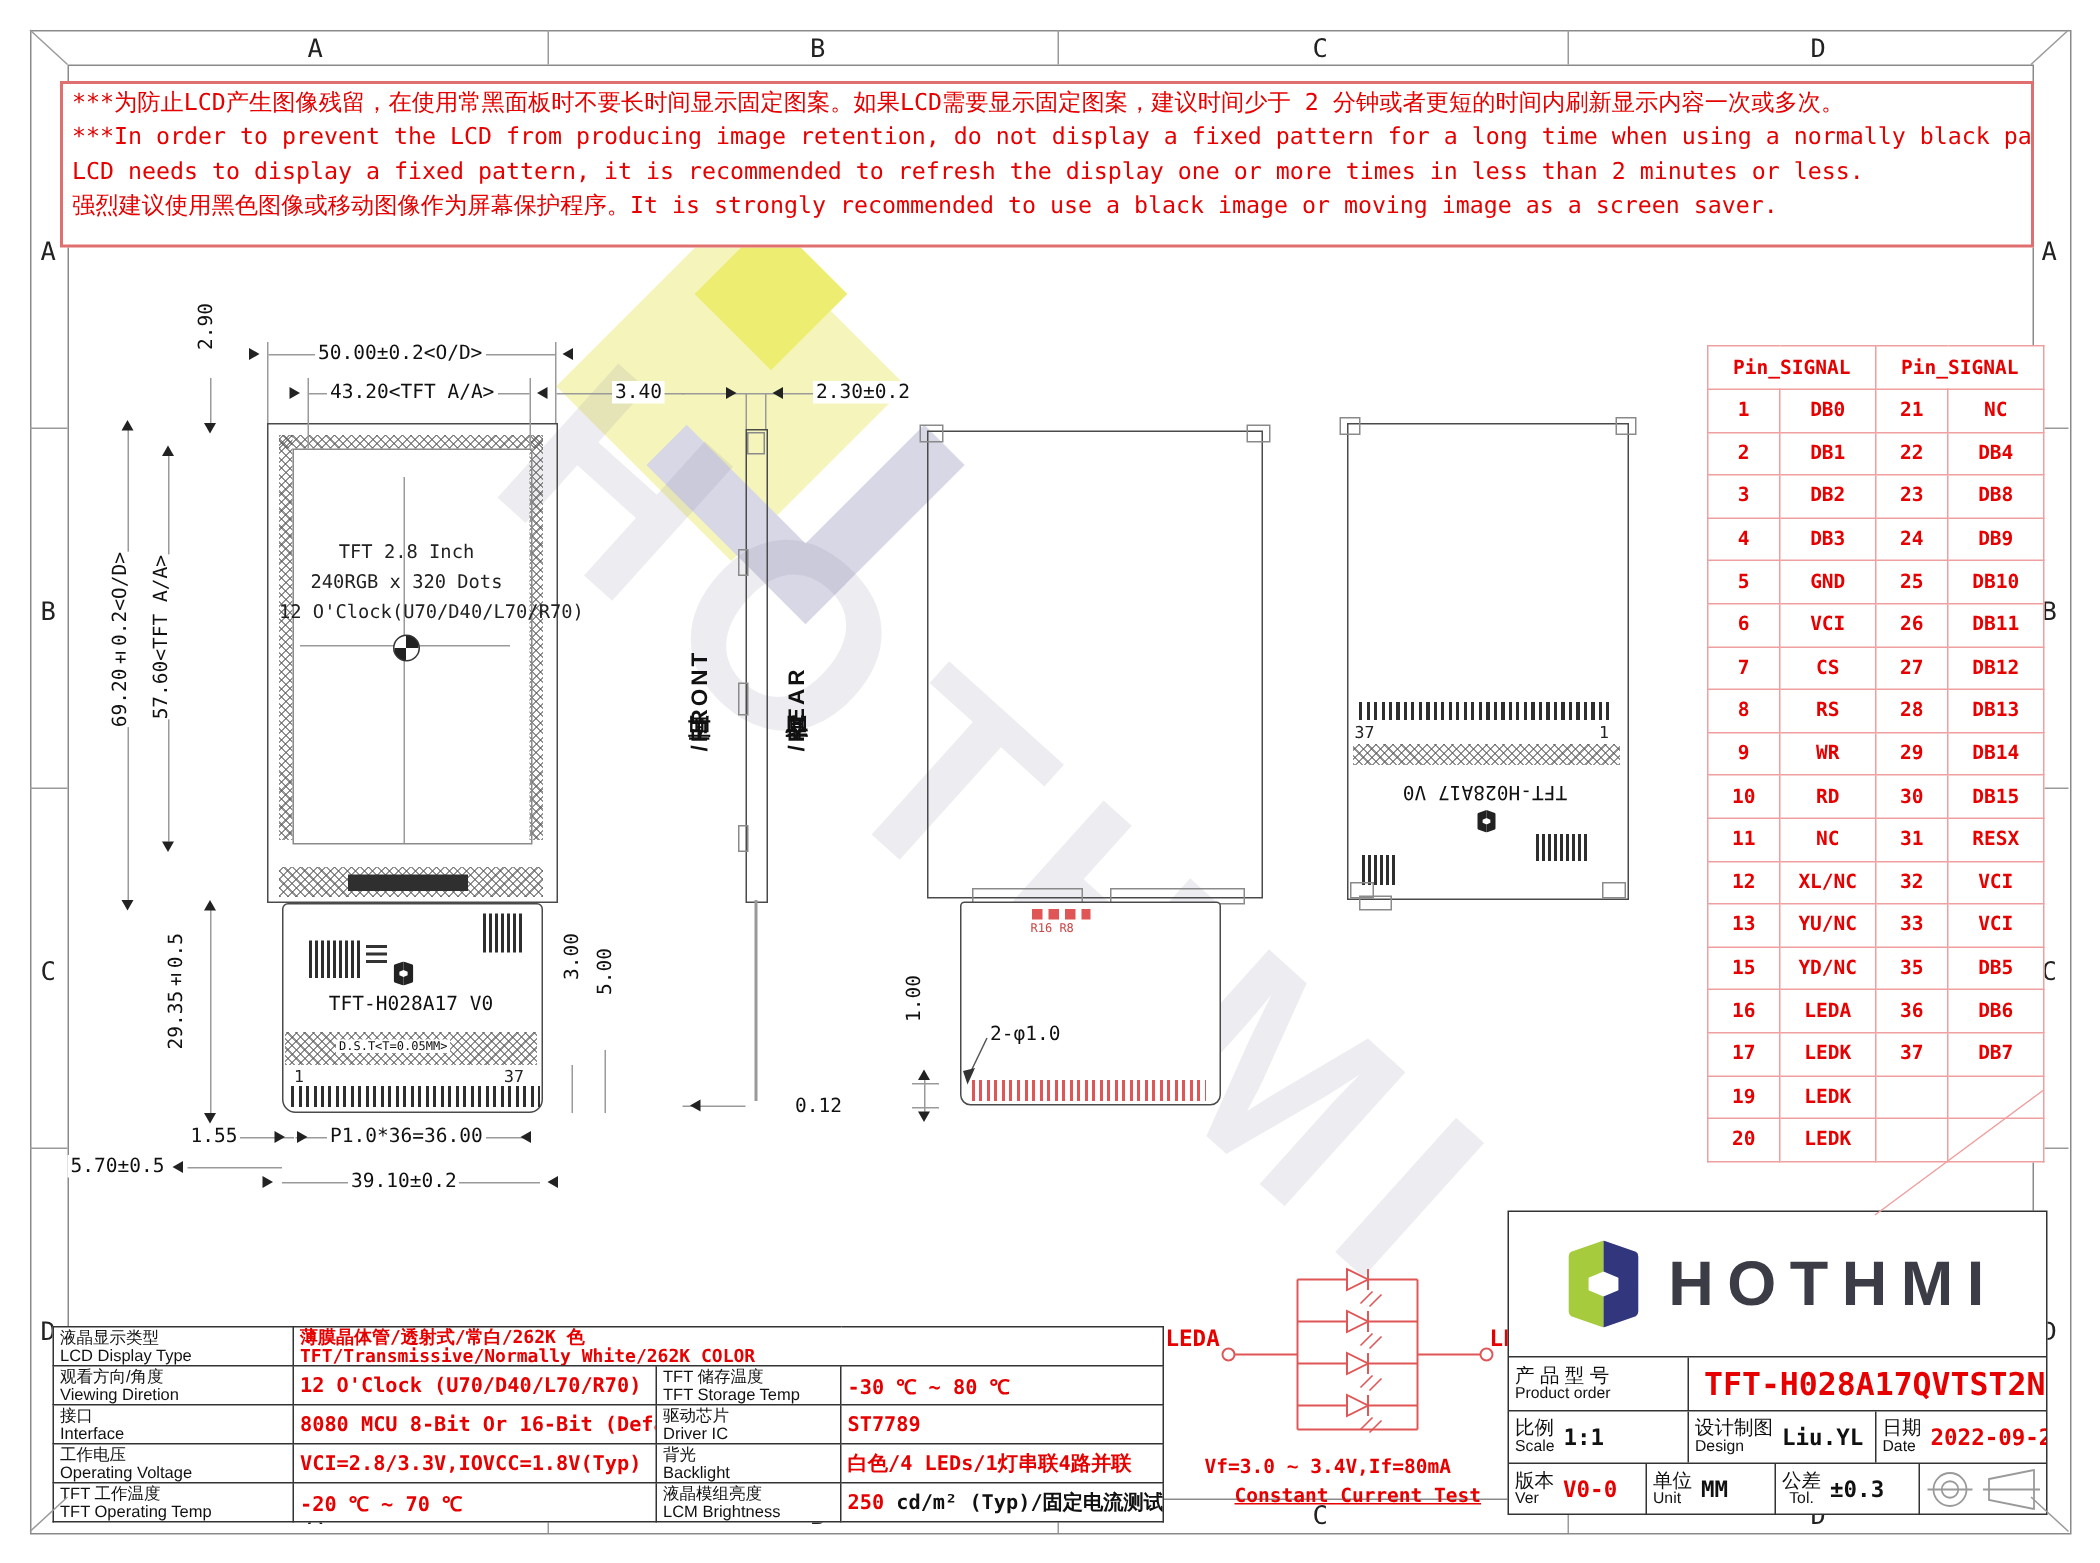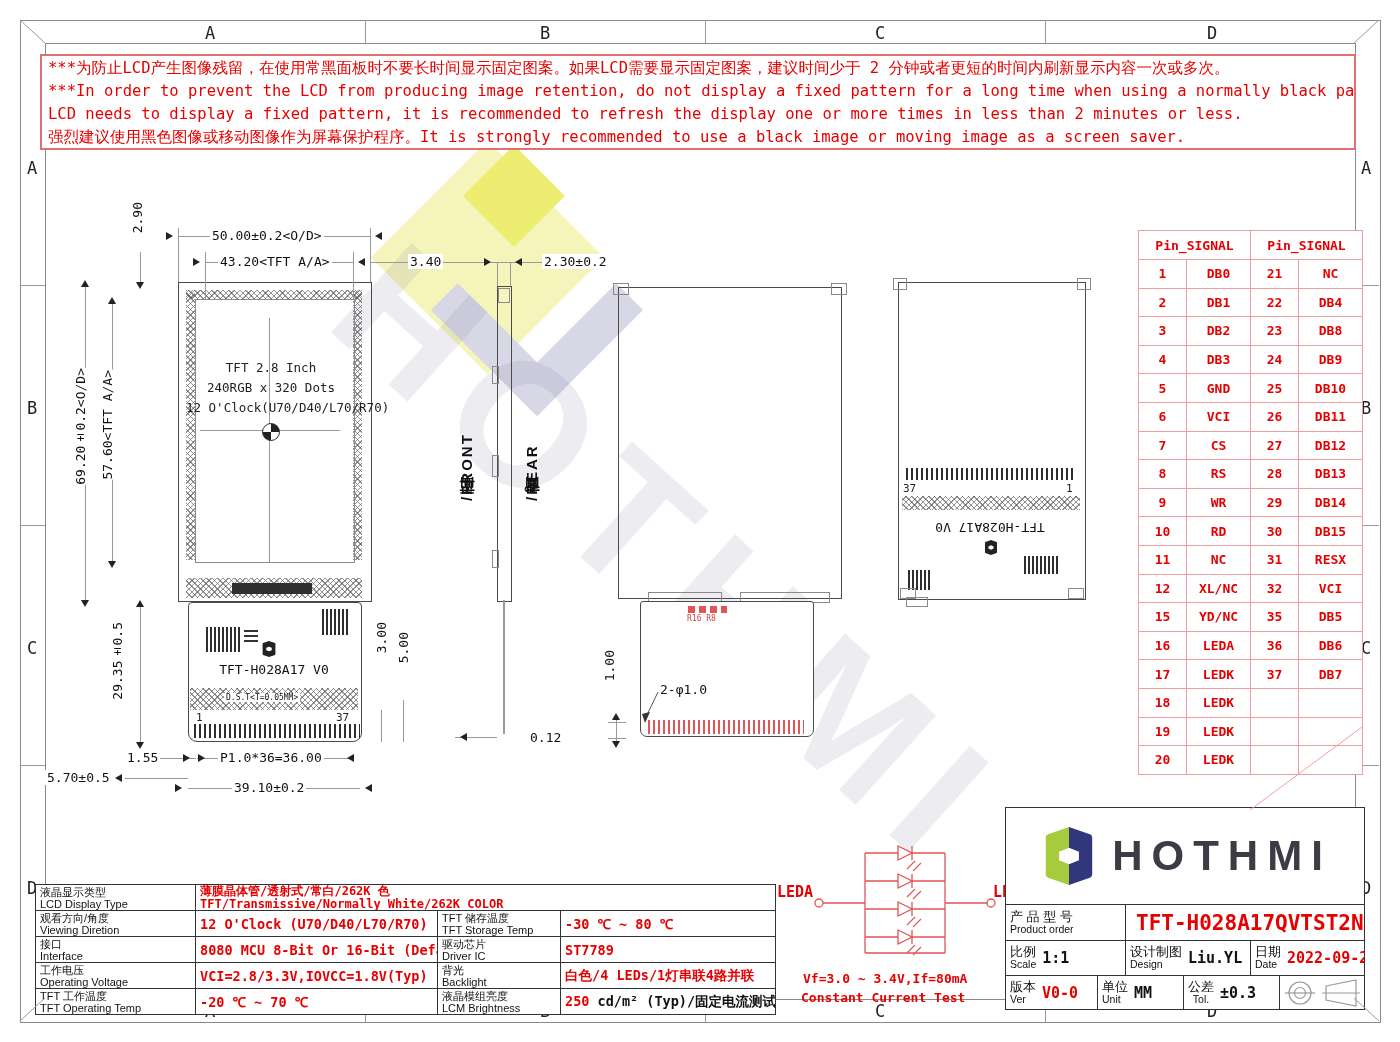--- a/index.html
+++ b/index.html
@@ -16,21 +16,21 @@
                           repeating-linear-gradient(-45deg,rgba(90,90,90,.65) 0 1px,transparent 1px 4px);}
   .comb{background-image:repeating-linear-gradient(90deg,#2e2e2e 0 2px,transparent 2px 5px);}
   .combred{background-image:repeating-linear-gradient(90deg,#e05555 0 2px,transparent 2px 5px);}
   .barcode{background-image:repeating-linear-gradient(90deg,#2e2e2e 0 2px,transparent 2px 4px);}
   .zone{position:absolute;font:17px "DejaVu Sans Mono",monospace;color:#222;}
   .ar{position:absolute;width:0;height:0;border:4px solid transparent;}
   .ar-l{border-right:7px solid #222;} .ar-r{border-left:7px solid #222;}
   .ar-u{border-bottom:7px solid #222;} .ar-d{border-top:7px solid #222;}
 
   
-  .warn{position:absolute;left:40px;top:54px;width:1316px;height:96px;border:2px solid #e07070;
+  .warn{position:absolute;left:40px;top:54px;width:1316px;height:111px;border:2px solid #e07070;
         background:#fff;color:#e60000;font:15.5px "DejaVu Sans Mono",monospace;
         line-height:23px;padding:1px 6px;box-sizing:border-box;white-space:nowrap;overflow:hidden;}
 
   
   .wm-letters{position:absolute;left:430px;top:205px;font:bold 175px "Liberation Sans",sans-serif;
               color:rgba(125,125,158,0.14);letter-spacing:22px;transform:rotate(42deg);
               transform-origin:0 0;white-space:nowrap;z-index:0;}
   .wm1{position:absolute;left:405px;top:175px;width:165px;height:165px;background:#f5f5bb;
        transform:rotate(45deg);z-index:0;}
   .wm2{position:absolute;left:478px;top:160px;width:72px;height:72px;background:#eded72;
@@ -351,42 +351,42 @@
           <td>31</td>
           <td>RESX</td>
         </tr>
         <tr>
           <td>12</td>
           <td>XL/NC</td>
           <td>32</td>
           <td>VCI</td>
         </tr>
         <tr>
+          <td>13</td>
+          <td>YU/NC</td>
+          <td>33</td>
+          <td>VCI</td>
+        </tr>
+        <tr>
           <td>15</td>
           <td>YD/NC</td>
           <td>35</td>
           <td>DB5</td>
         </tr>
         <tr>
           <td>16</td>
           <td>LEDA</td>
           <td>36</td>
           <td>DB6</td>
         </tr>
         <tr>
           <td>17</td>
           <td>LEDK</td>
           <td>37</td>
           <td>DB7</td>
-        </tr>
-        <tr>
-          <td>18</td>
-          <td>LEDK</td>
-          <td></td>
-          <td></td>
         </tr>
         <tr>
           <td>19</td>
           <td>LEDK</td>
           <td></td>
           <td></td>
         </tr>
         <tr>
           <td>20</td>
           <td>LEDK</td>
@@ -428,21 +428,21 @@
           <line x1="112" y1="80" x2="120" y2="72"></line>
             <line x1="118" y1="82" x2="126" y2="74"></line>
           <line x1="112" y1="108" x2="120" y2="100"></line>
             <line x1="118" y1="110" x2="126" y2="102"></line>
         </g>
       </g>
     </svg>
     <div class="ledtxt abs" style="left:-18px;top:38px;font-size:15px;">LEDA</div>
     <div class="ledtxt abs" style="left:198px;top:38px;font-size:15px;">LEDK</div>
     <div class="ledtxt" style="margin-top:8px;margin-left:8px;">Vf=3.0 ~ 3.4V,If=80mA</div>
-    <div class="ledtxt" style="margin-top:4px;margin-left:6px;">Constant Current Test</div>
+    <div class="ledtxt" style="margin-top:4px;margin-left:28px;text-decoration:underline;">Constant Current Test</div>
   </div>
 
   <table class="spectable">
     <colgroup>
         <col style="width:160px">
         <col style="width:242px">
         <col style="width:123px">
         <col style="width:215px">
       </colgroup>
     <tbody id="spec-body">

